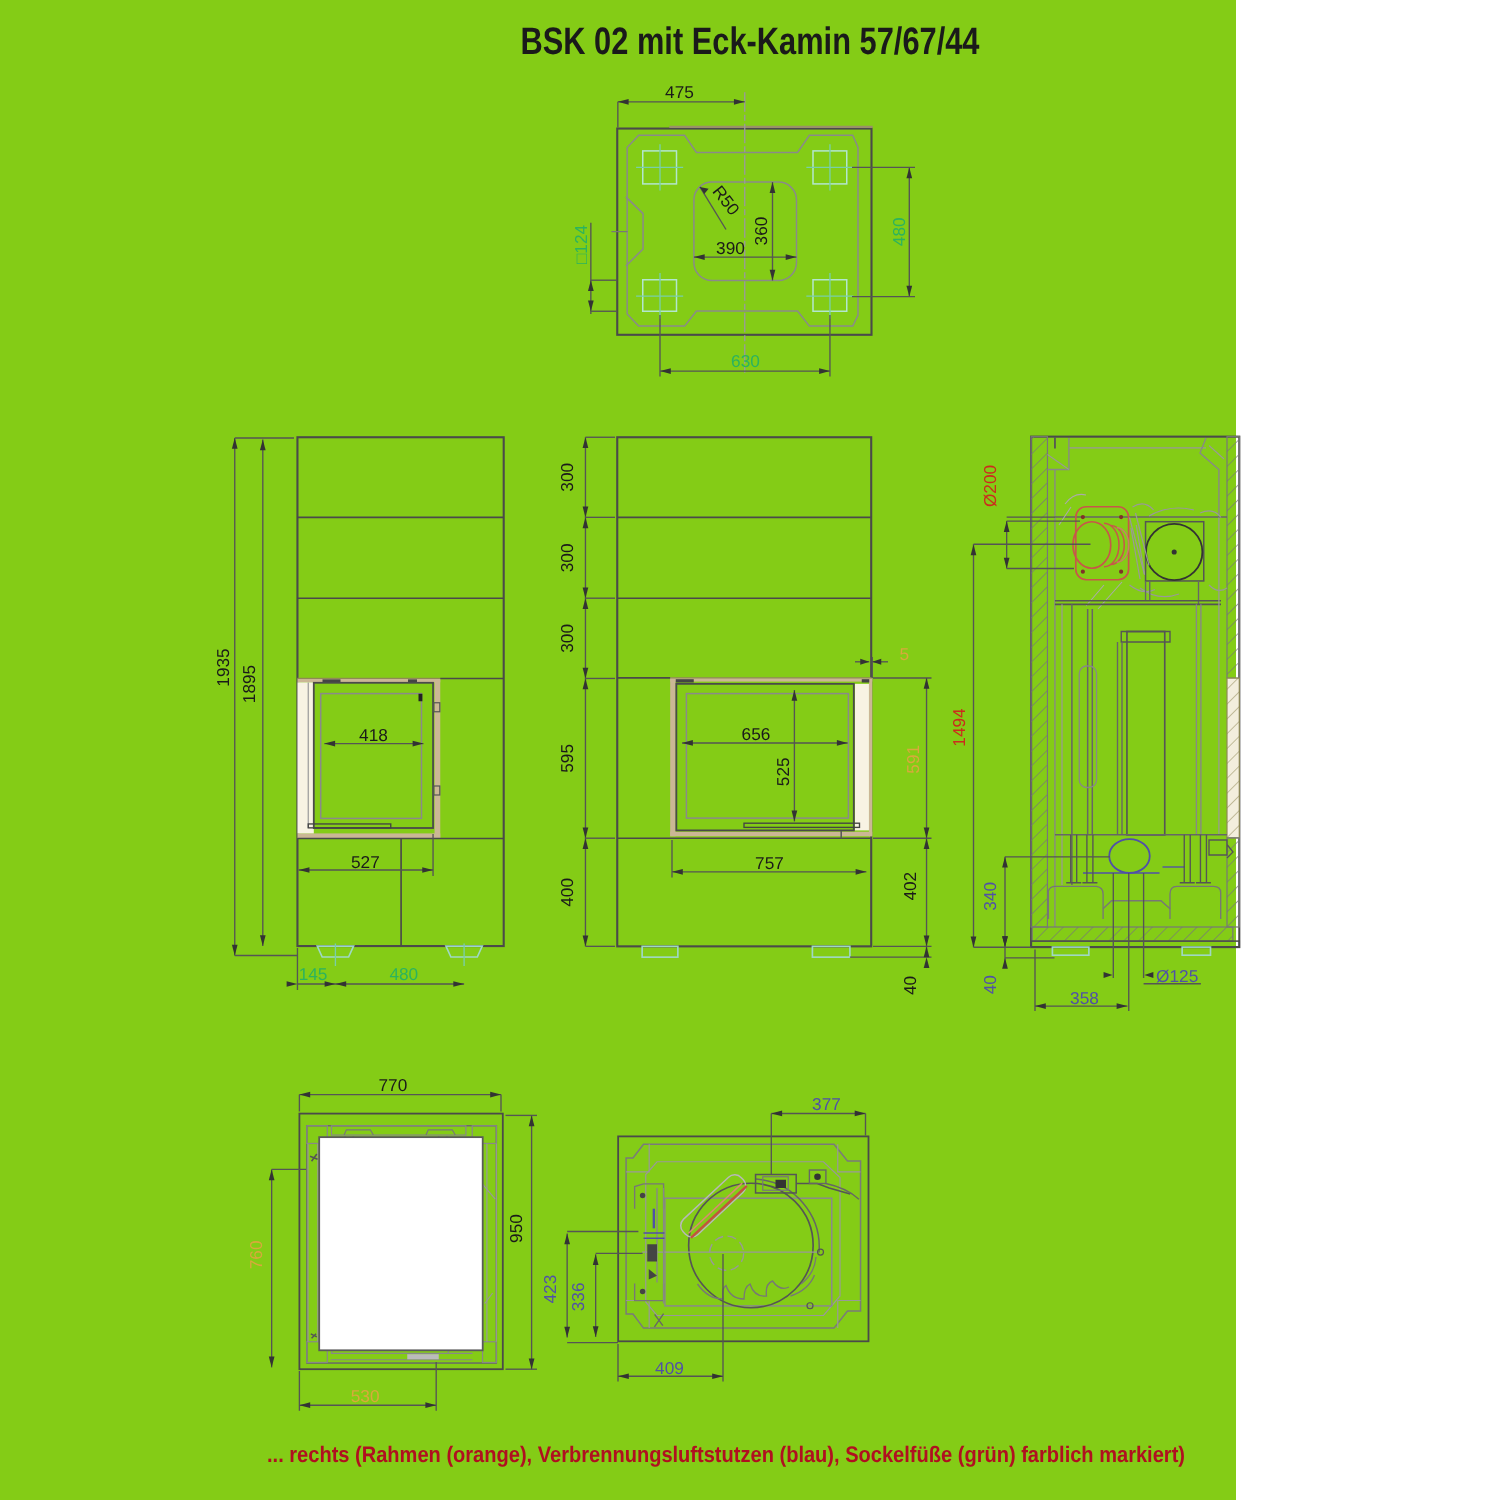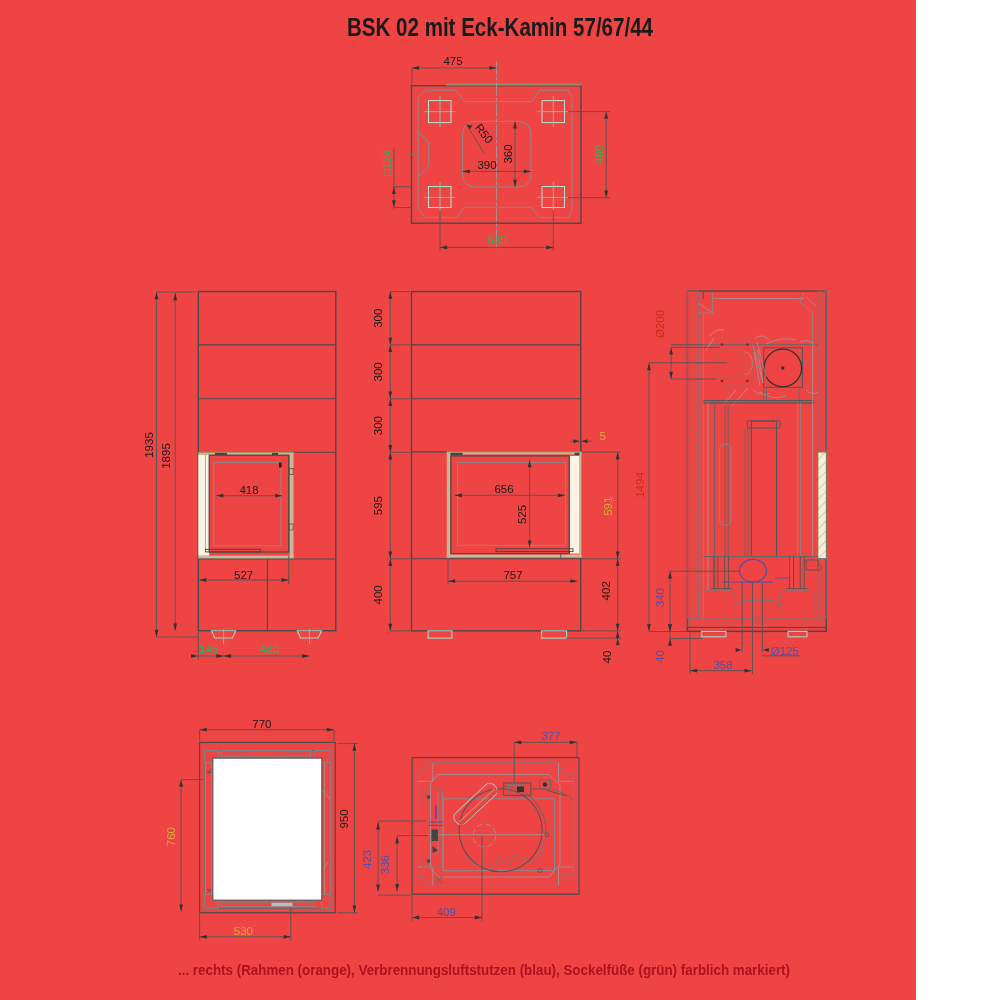--- a/index.html
+++ b/index.html
@@ -1,16 +1,16 @@
 <!DOCTYPE html>
 <html><head>
 <meta charset="utf-8">
 <style>
 html,body{margin:0;padding:0;background:#ffffff;}
-#page{position:relative;width:916px;height:1000px;background:#ef4444;font-family:"Liberation Sans",sans-serif;}
+#page{position:relative;width:824px;height:1000px;background:#84cc16;font-family:"Liberation Sans",sans-serif;}
 svg{position:absolute;top:0;left:0;}
 text{font-family:"Liberation Sans",sans-serif;}
 </style>
 </head>
 <body>
 <div id="page">
 <svg width="1000" height="1000" viewBox="0 0 1000 1000">
 <defs>
 <pattern id="hatch" width="7" height="7" patternTransform="rotate(45)" patternUnits="userSpaceOnUse">
   <line x1="0" y1="0" x2="0" y2="7" stroke="#777" stroke-width="0.9"></line>

